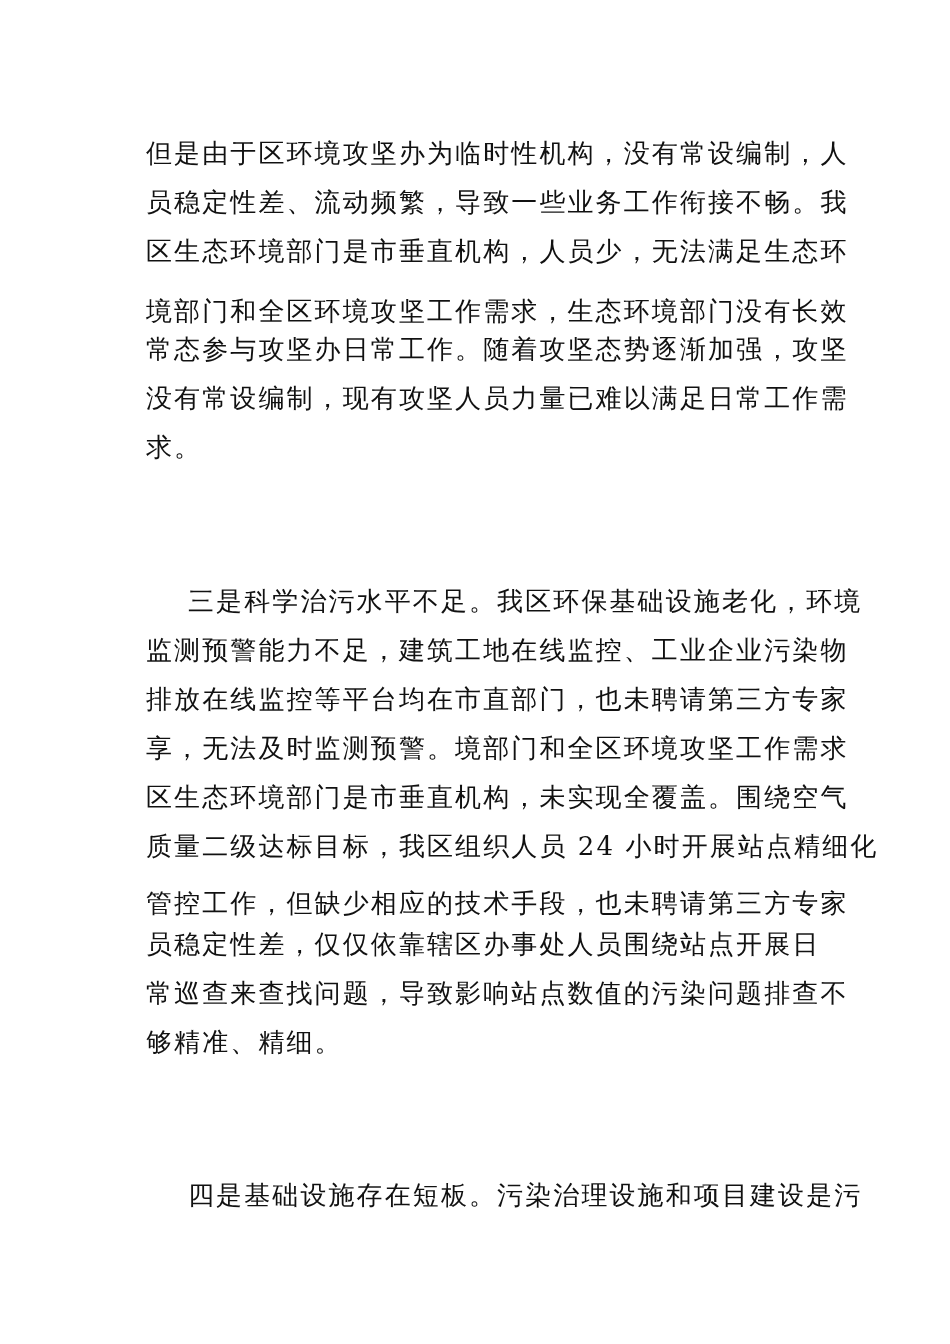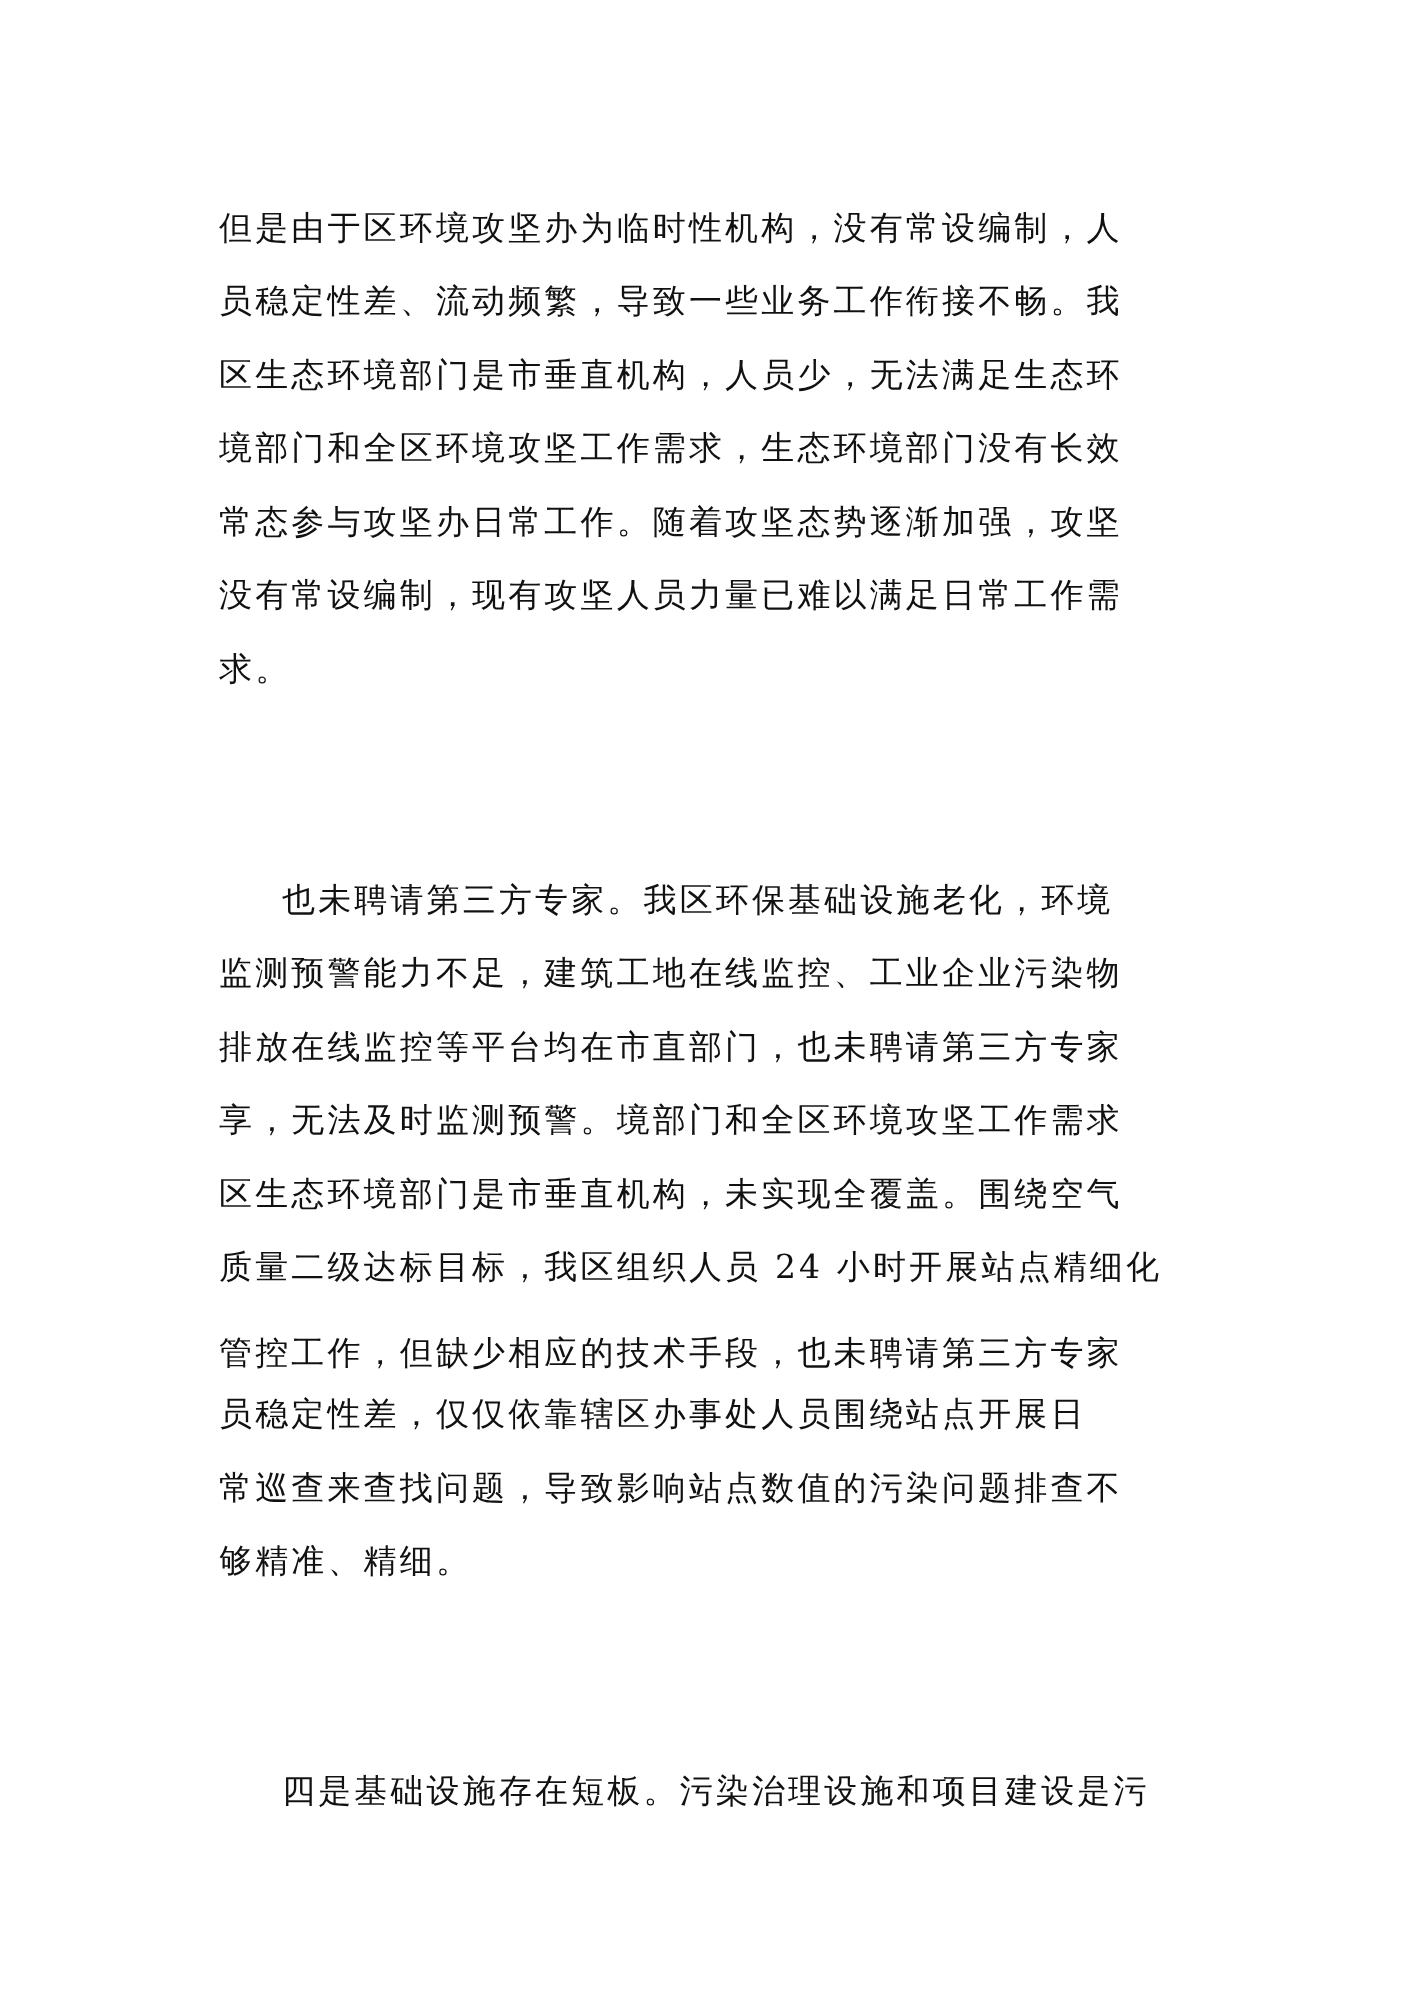--- a/index.html
+++ b/index.html
@@ -1,37 +1,37 @@
 <!DOCTYPE html>
 <html><head>
 <meta charset="utf-8">
 <style>
   html, body { margin: 0; padding: 0; background: #ffffff; }
   body { width: 950px; height: 1344px; position: relative; overflow: hidden;
          font-family: "DejaVu Serif", "Liberation Serif", serif; color: #111; }
-  .line { position: absolute; left: 146px; width: 680px; font-size: 22px;
+  .line { position: absolute; left: 146px; width: 680px; font-size: 26px;
           letter-spacing: 2.1px; white-space: nowrap; line-height: 30px; }
   .indent { left: 188px; }
 </style>
 </head>
 <body>
 
 <div>
   <div>
     <div class="line" style="top:138px">但是由于区环境攻坚办为临时性机构，没有常设编制，人</div>
     <div class="line" style="top:187px">员稳定性差、流动频繁，导致一些业务工作衔接不畅。我</div>
     <div class="line" style="top:236px">区生态环境部门是市垂直机构，人员少，无法满足生态环</div>
-    <div class="line" style="top:285px">境部门和全区环境攻坚工作需求，生态环境部门没有长效</div>
+    <div class="line" style="top:296px">境部门和全区环境攻坚工作需求，生态环境部门没有长效</div>
     <div class="line" style="top:334px">常态参与攻坚办日常工作。随着攻坚态势逐渐加强，攻坚</div>
     <div class="line" style="top:383px">没有常设编制，现有攻坚人员力量已难以满足日常工作需</div>
     <div class="line" style="top:432px">求。</div>
   </div>
 
   <div>
-    <div class="line indent" style="top:586px">也未聘请第三方专家。我区环保基础设施老化，环境</div>
+    <div class="line indent" style="top:586px">三是科学治污水平不足。我区环保基础设施老化，环境</div>
     <div class="line" style="top:635px">监测预警能力不足，建筑工地在线监控、工业企业污染物</div>
     <div class="line" style="top:684px">排放在线监控等平台均在市直部门，也未聘请第三方专家</div>
     <div class="line" style="top:733px">享，无法及时监测预警。境部门和全区环境攻坚工作需求</div>
     <div class="line" style="top:782px">区生态环境部门是市垂直机构，未实现全覆盖。围绕空气</div>
     <div class="line" style="top:831px">质量二级达标目标，我区组织人员 24 小时开展站点精细化</div>
     <div class="line" style="top:888px">管控工作，但缺少相应的技术手段，也未聘请第三方专家</div>
     <div class="line" style="top:929px">员稳定性差，仅仅依靠辖区办事处人员围绕站点开展日</div>
     <div class="line" style="top:978px">常巡查来查找问题，导致影响站点数值的污染问题排查不</div>
     <div class="line" style="top:1027px">够精准、精细。</div>
   </div>

